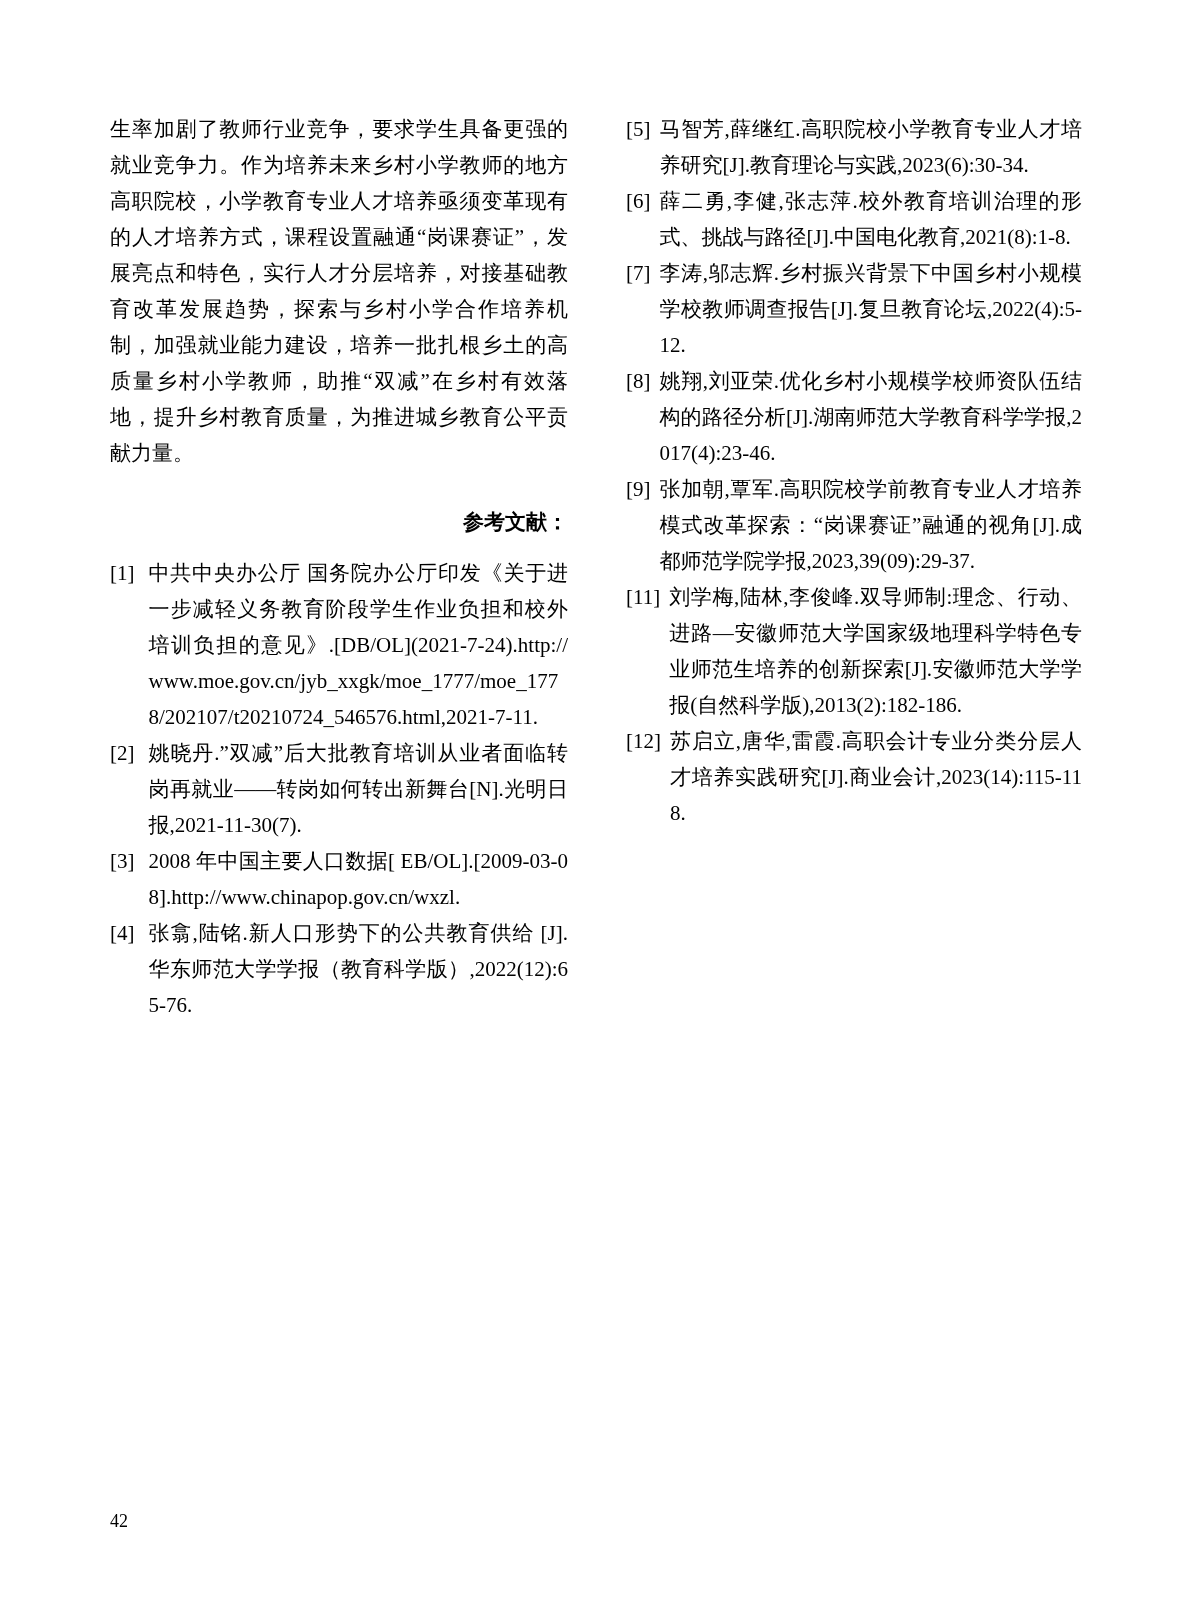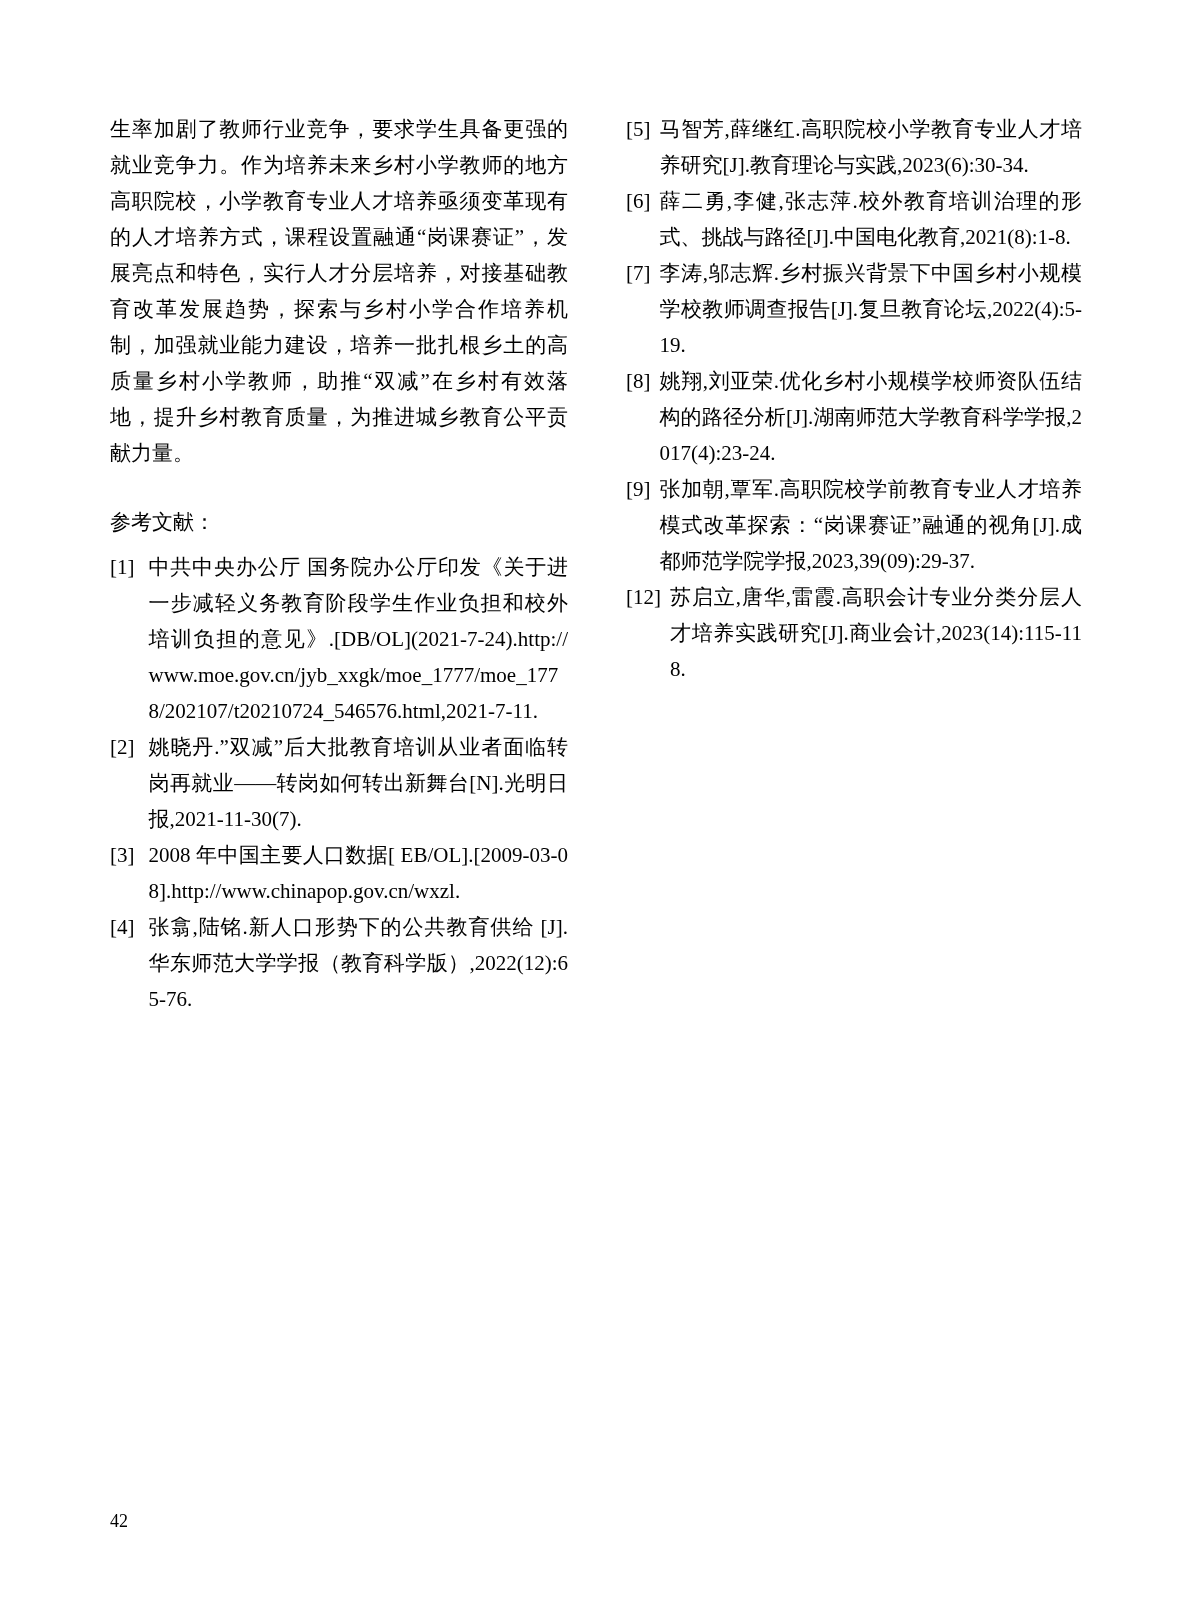--- a/index.html
+++ b/index.html
@@ -25,25 +25,25 @@
   }
   .col-left  { left: 110px; width: 458px; }
   .col-right { left: 626px; width: 456px; }
 
   .body-par {
     margin: 0;
     text-align: justify;
     text-justify: inter-character;
   }
   .ref-heading {
-    margin: 33px 0 9px 0;
+    margin: 33px 0 15px 0;
     font-size: 21px;
-    font-weight: normal;
+    font-weight: bold;
     font-family: "DejaVu Sans", "Liberation Sans", sans-serif;
-    text-align: left;
+    text-align: right;
   }
   .ref {
     display: flex;
     align-items: flex-start;
   }
   .ref-label {
     flex: 0 0 auto;
     margin-right: 14px;
     white-space: nowrap;
   }
@@ -96,29 +96,33 @@
     <div class="ref">
       <span class="ref-label">[5]</span>
       <span class="ref-text">马智芳,薛继红.高职院校小学教育专业人才培养研究[J].教育理论与实践,2023(6):30-34.</span>
     </div>
     <div class="ref">
       <span class="ref-label">[6]</span>
       <span class="ref-text">薛二勇,李健,张志萍.校外教育培训治理的形式、挑战与路径[J].中国电化教育,2021(8):1-8.</span>
     </div>
     <div class="ref">
       <span class="ref-label">[7]</span>
-      <span class="ref-text">李涛,邬志辉.乡村振兴背景下中国乡村小规模学校教师调查报告[J].复旦教育论坛,2022(4):5-19.</span>
+      <span class="ref-text">李涛,邬志辉.乡村振兴背景下中国乡村小规模学校教师调查报告[J].复旦教育论坛,2022(4):5-12.</span>
     </div>
     <div class="ref">
       <span class="ref-label">[8]</span>
-      <span class="ref-text">姚翔,刘亚荣.优化乡村小规模学校师资队伍结构的路径分析[J].湖南师范大学教育科学学报,2017(4):23-24.</span>
+      <span class="ref-text">姚翔,刘亚荣.优化乡村小规模学校师资队伍结构的路径分析[J].湖南师范大学教育科学学报,2017(4):23-46.</span>
     </div>
     <div class="ref">
       <span class="ref-label">[9]</span>
       <span class="ref-text">张加朝,覃军.高职院校学前教育专业人才培养模式改革探索：“岗课赛证”融通的视角[J].成都师范学院学报,2023,39(09):29-37.</span>
+    </div>
+    <div class="ref">
+      <span class="ref-label">[11]</span>
+      <span class="ref-text">刘学梅,陆林,李俊峰.双导师制:理念、行动、进路—安徽师范大学国家级地理科学特色专业师范生培养的创新探索[J].安徽师范大学学报(自然科学版),2013(2):182-186.</span>
     </div>
     <div class="ref">
       <span class="ref-label">[12]</span>
       <span class="ref-text">苏启立,唐华,雷霞.高职会计专业分类分层人才培养实践研究[J].商业会计,2023(14):115-118.</span>
     </div>
   </div>
 
   <div class="page-number">42</div>
 
 </div>

